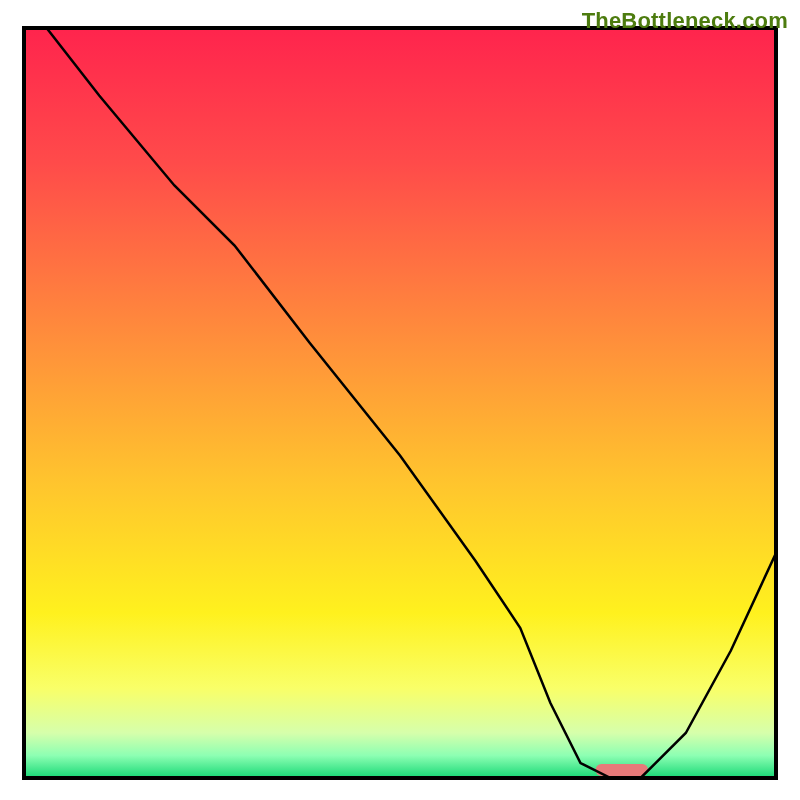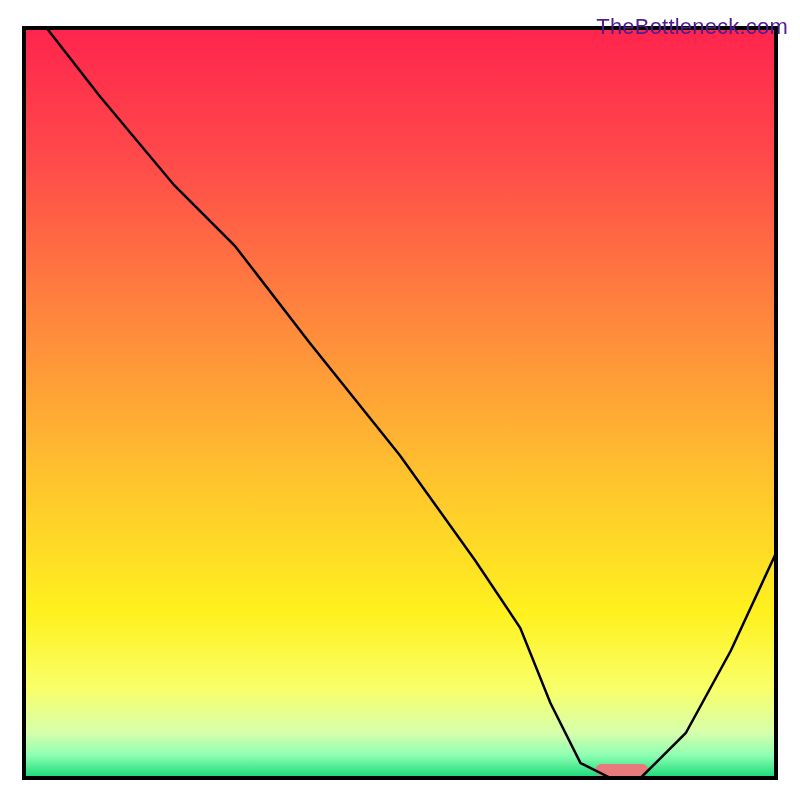--- a/index.html
+++ b/index.html
@@ -10,25 +10,25 @@
     background: #ffffff;
     font-family: Arial, Helvetica, sans-serif;
   }
   .container {
     position: relative;
     width: 800px;
     height: 800px;
   }
   .watermark {
     position: absolute;
-    top: 14px;
+    top: 8px;
     right: 12px;
     font-size: 22px;
-    font-weight: 400;
-    color: #4c1d95;
+    font-weight: 700;
+    color: #4d7c0f;
     letter-spacing: 0.2px;
   }
   svg {
     display: block;
   }
 </style>
 </head>
 <body>
 <div class="container">
 

